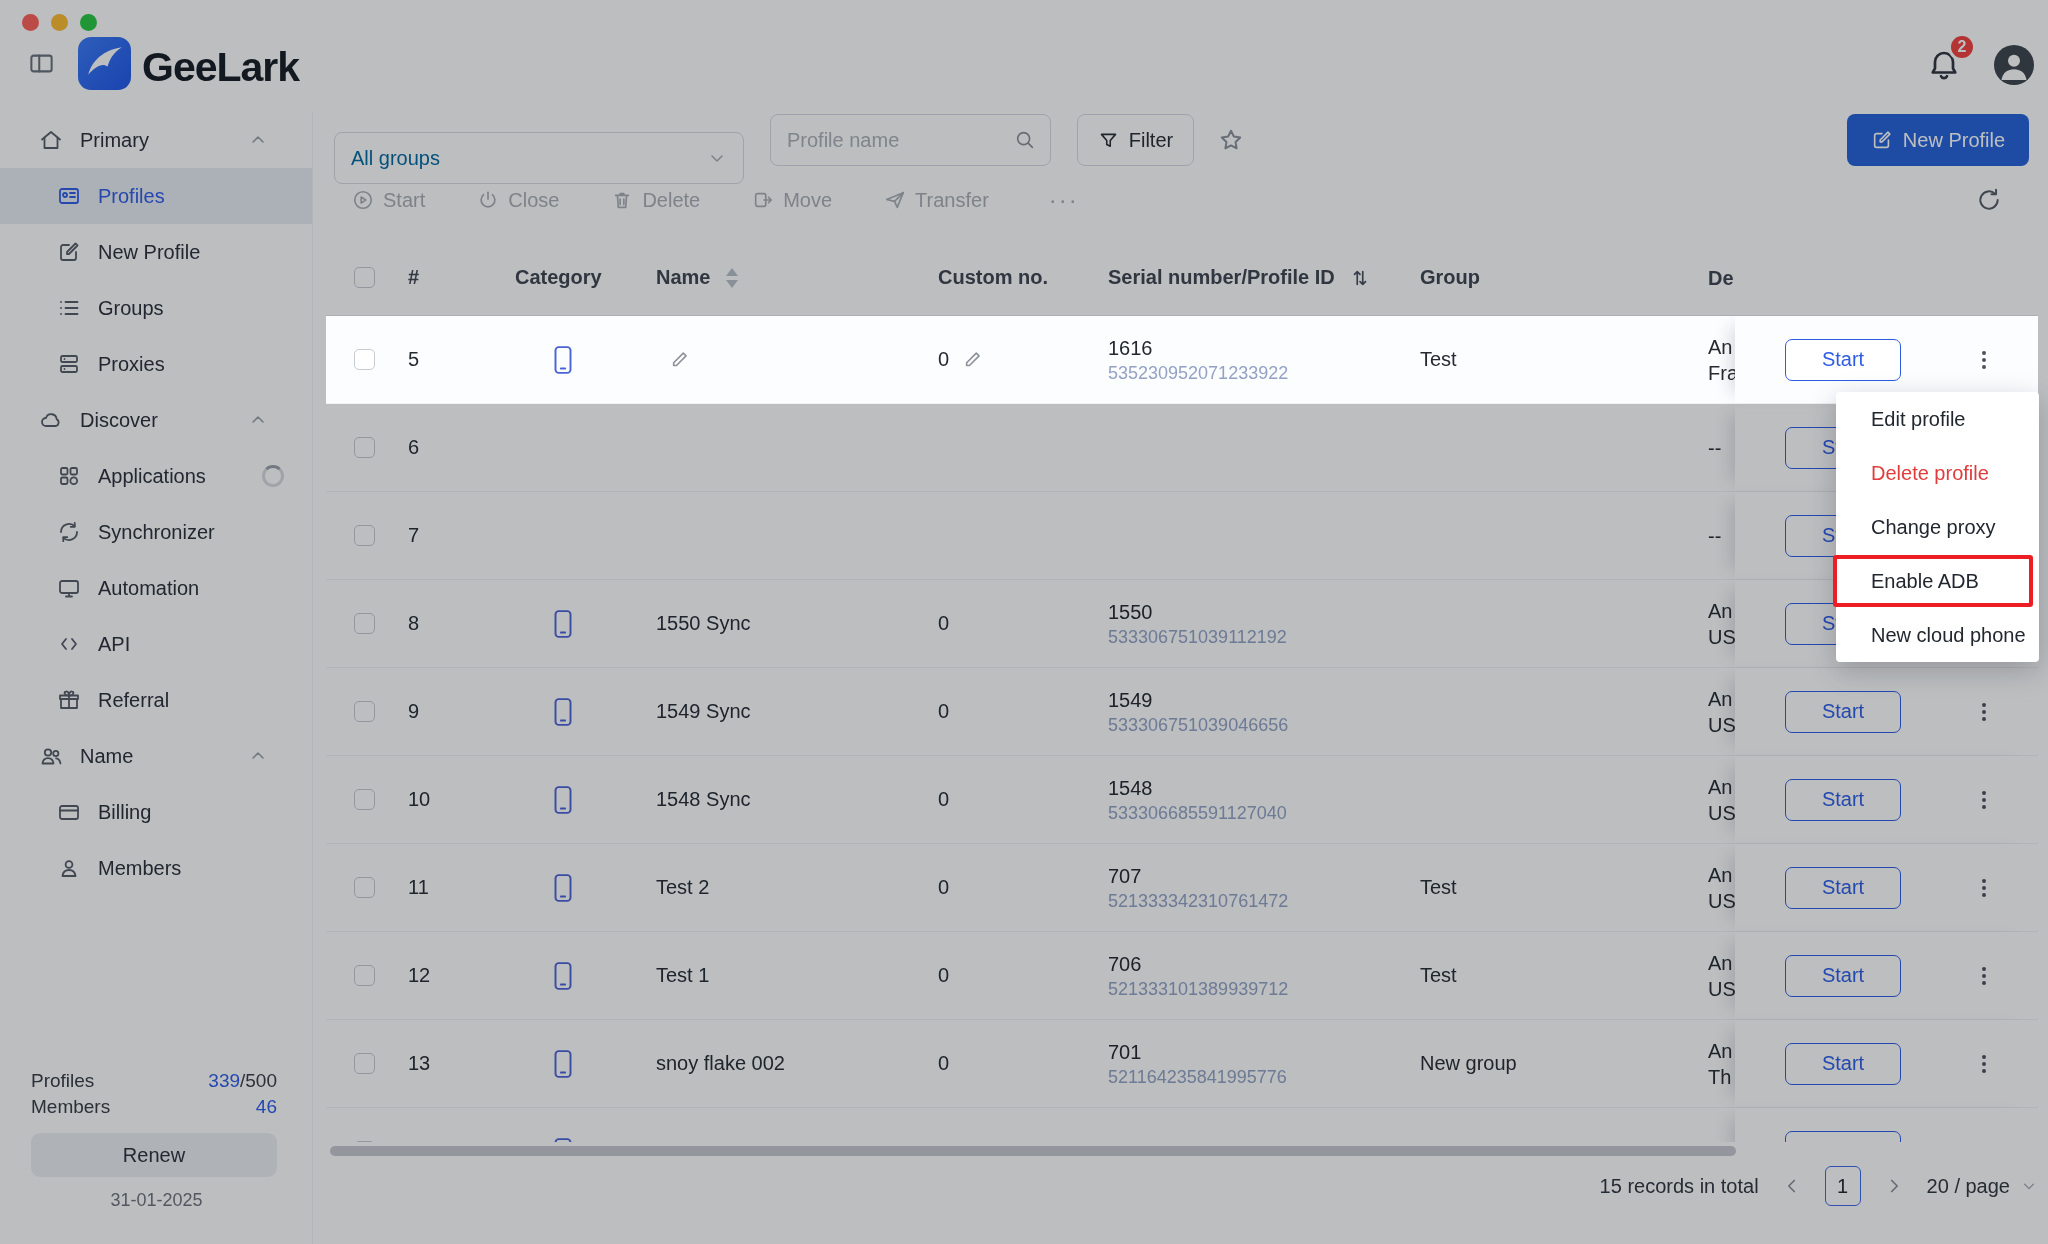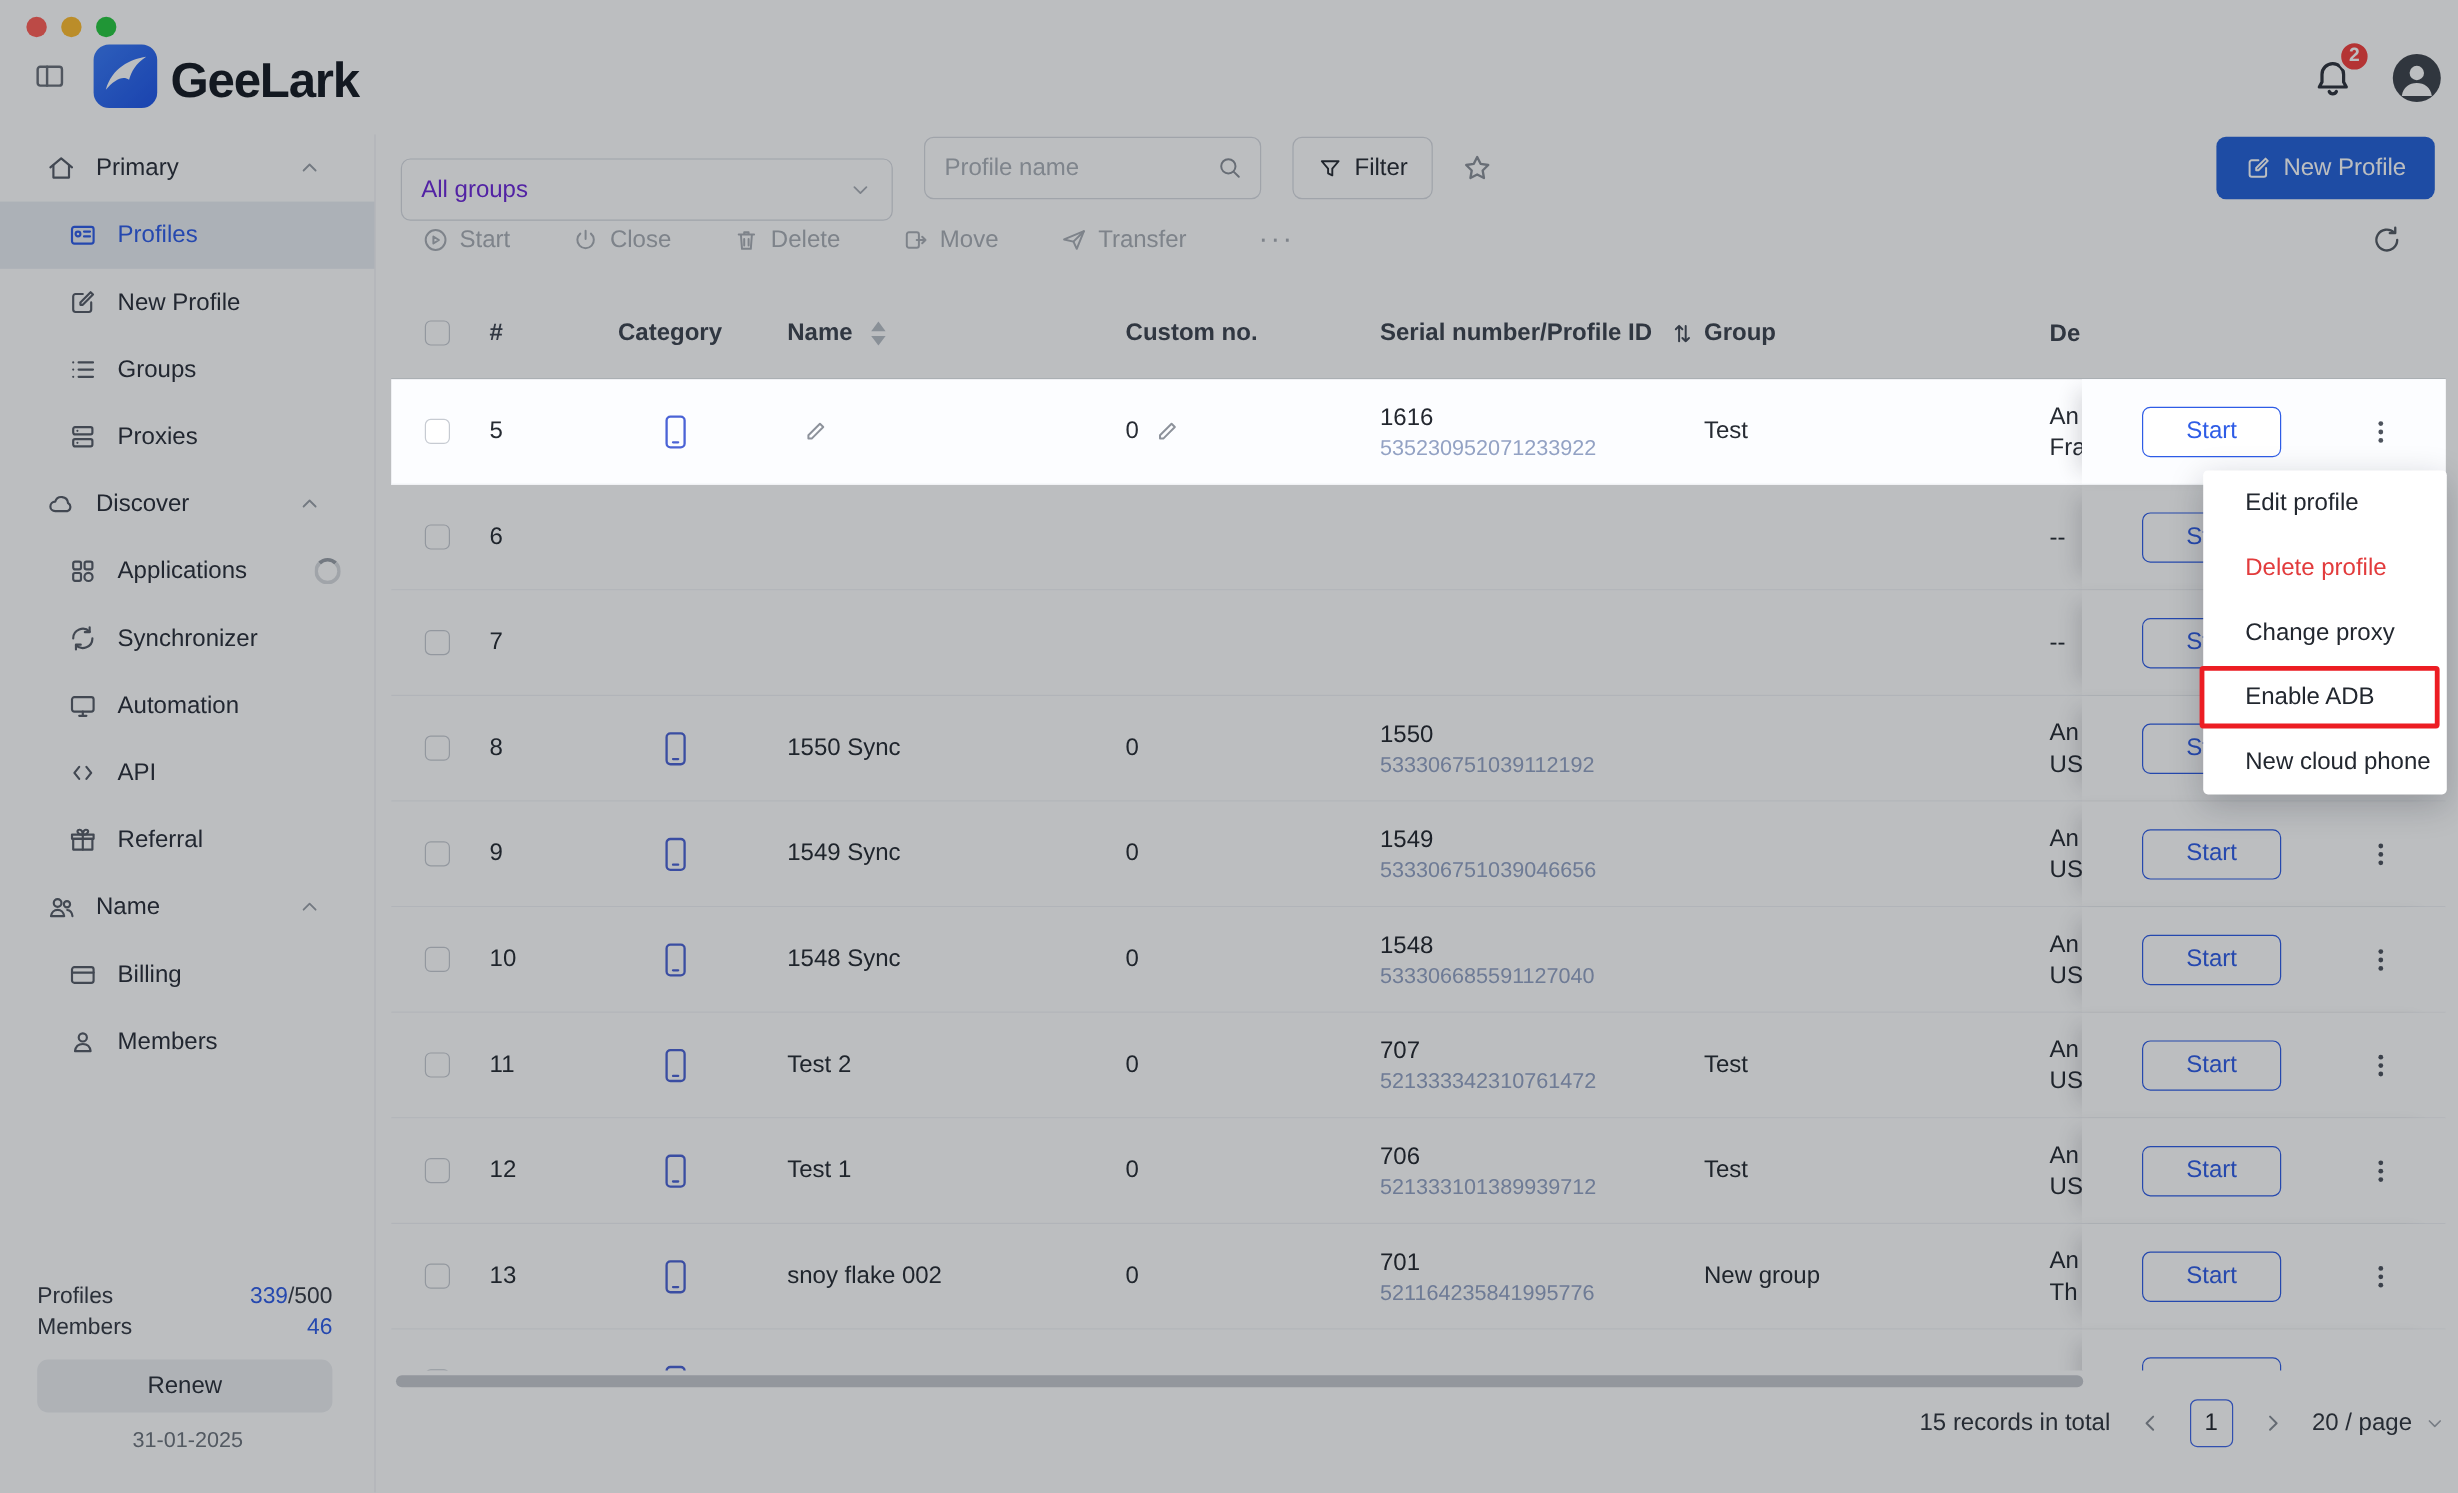--- a/index.html
+++ b/index.html
@@ -34,21 +34,21 @@
   .u1{top:958px;} .u2{top:984px;}
   .uval{font-weight:400;}
   .ublue{color:#2e5ce8;}
   .renew{position:absolute;left:31px;top:1021px;width:246px;height:44px;background:#edeff2;border:none;border-radius:9px;
     font-size:20px;color:#2b303a;display:flex;align-items:center;justify-content:center;font-family:inherit;}
   .expiry{position:absolute;left:0;top:1078px;width:313px;text-align:center;font-size:18px;color:#6d737c;}
 
   
   .toolbar{position:absolute;left:326px;top:112px;width:1712px;height:56px;display:flex;align-items:center;}
   .gselect{margin-left:8px;width:410px;height:52px;border:1px solid #d8dbe1;border-radius:8px;display:flex;align-items:center;
-    padding:0 16px;font-size:20px;color:#6d28d9;box-sizing:border-box;background:#fff;margin-top:36px;}
+    padding:0 16px;font-size:20px;color:#0369a1;box-sizing:border-box;background:#fff;margin-top:36px;}
   .gselect .chevd{margin-left:auto;color:#a9aeb6;}
   .searchbox{margin-left:26px;width:281px;height:52px;border:1px solid #d8dbe1;border-radius:8px;display:flex;align-items:center;
     padding:0 14px;box-sizing:border-box;background:#fff;}
   .searchbox input{border:none;outline:none;flex:1;min-width:0;font-size:20px;color:#272c34;font-family:inherit;background:transparent;}
   .searchbox input::placeholder{color:#abb0b8;}
   .searchbox .sico{color:#8a8f98;flex:0 0 auto;}
   .filterbtn{margin-left:26px;width:117px;height:52px;border:1px solid #d8dbe1;border-radius:8px;background:#fff;
     display:flex;align-items:center;justify-content:center;gap:10px;font-size:20px;color:#272c34;font-family:inherit;}
   .starbtn{margin-left:24px;color:#8b9099;background:none;border:none;padding:0;display:flex;}
   .newprofile{margin-left:auto;margin-right:9px;width:182px;height:52px;background:#2562d9;border:none;border-radius:8px;
@@ -59,21 +59,21 @@
   .bact{display:flex;align-items:center;gap:9px;margin-left:52px;background:none;border:none;color:#a9aeb5;font-size:20px;font-family:inherit;padding:0;}
   .bact.first{margin-left:26px;}
   .bact.more{margin-left:60px;font-size:24px;letter-spacing:2px;}
   .refresh{margin-left:auto;margin-right:36px;color:#545a63;background:none;border:none;padding:0;display:flex;}
 
   
   .thead{position:absolute;left:326px;top:240px;width:1712px;height:76px;border-bottom:1px solid #e7eaee;
     font-size:20px;font-weight:700;color:#3e4450;box-sizing:border-box;background:#fff;}
   .cell{position:absolute;top:0;height:100%;display:flex;align-items:center;}
   .c-check{left:28px;} .c-num{left:82px;} .c-cat{left:224px;} .h-cat{left:189px;} .c-name{left:330px;}
-  .c-custom{left:612px;} .c-serial{left:782px;margin-left:42px;} .c-group{left:1094px;} .c-device{left:1382px;}
+  .c-custom{left:612px;} .c-serial{left:782px;} .c-group{left:1094px;} .c-device{left:1382px;}
   .c-action{position:absolute;right:0;top:0;height:100%;width:303px;background:#fff;display:flex;align-items:center;
     box-shadow:-14px 0 16px -10px rgba(28,33,43,.16);}
   .thead .c-action .hlabel{margin-left:76px;}
   .gear{position:absolute;right:36px;color:#4a505a;background:none;border:none;padding:0;display:flex;}
   .carets{display:flex;flex-direction:column;gap:4px;margin-left:16px;}
   .car-up{width:0;height:0;border-left:6px solid transparent;border-right:6px solid transparent;border-bottom:8px solid #b9bfc7;}
   .car-dn{width:0;height:0;border-left:6px solid transparent;border-right:6px solid transparent;border-top:8px solid #b9bfc7;}
   .updn{margin-left:14px;color:#454c58;}
 
   .rows{position:absolute;left:326px;top:316px;width:1712px;height:826px;overflow:hidden;background:#fff;}

